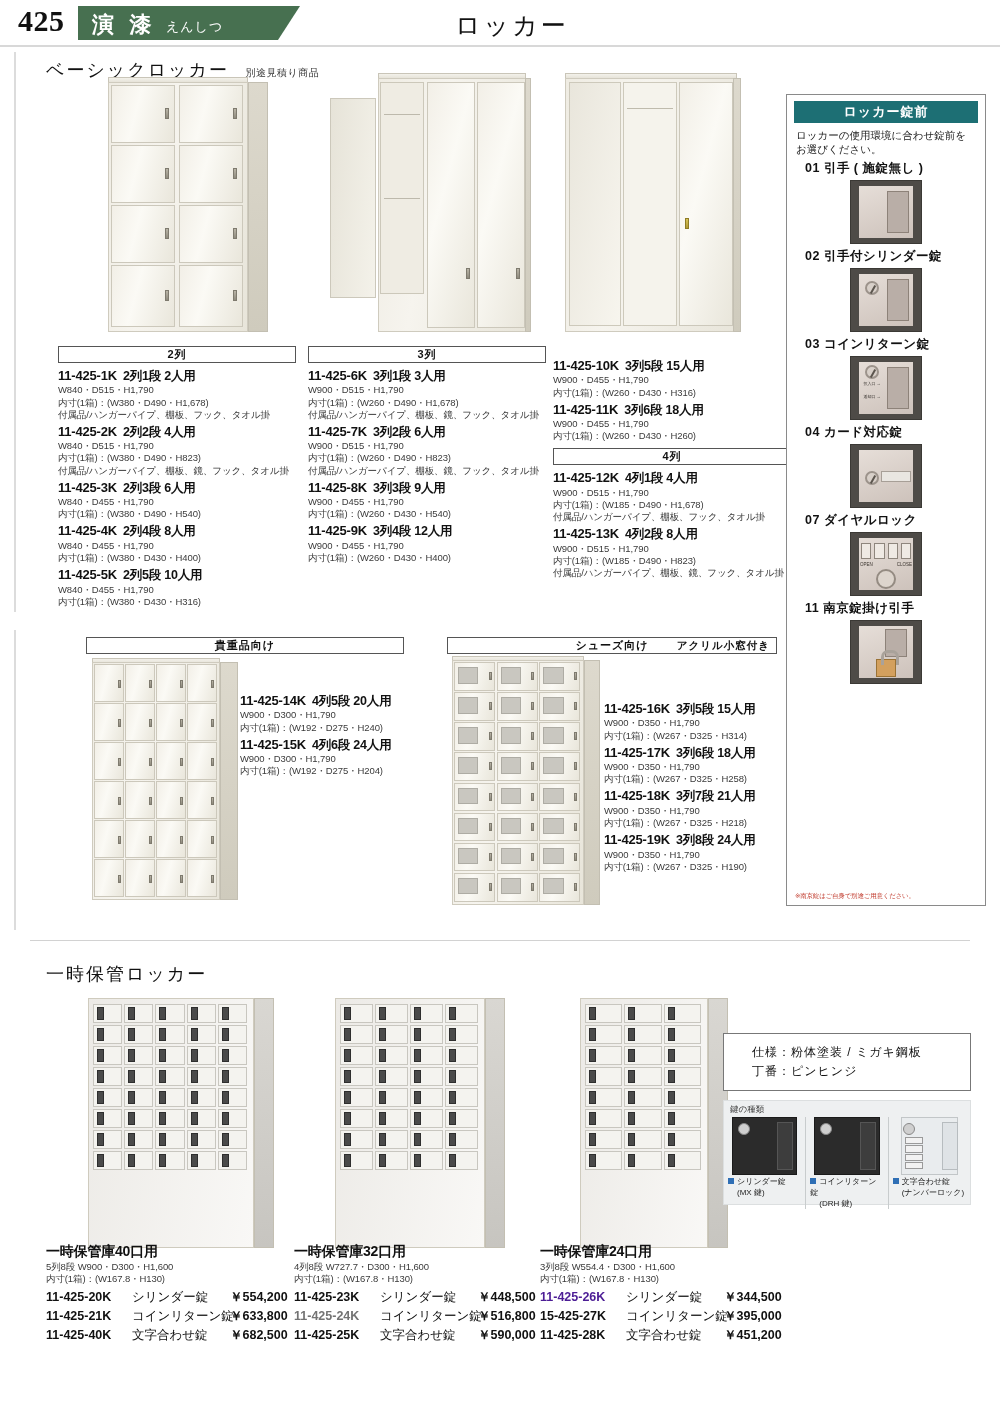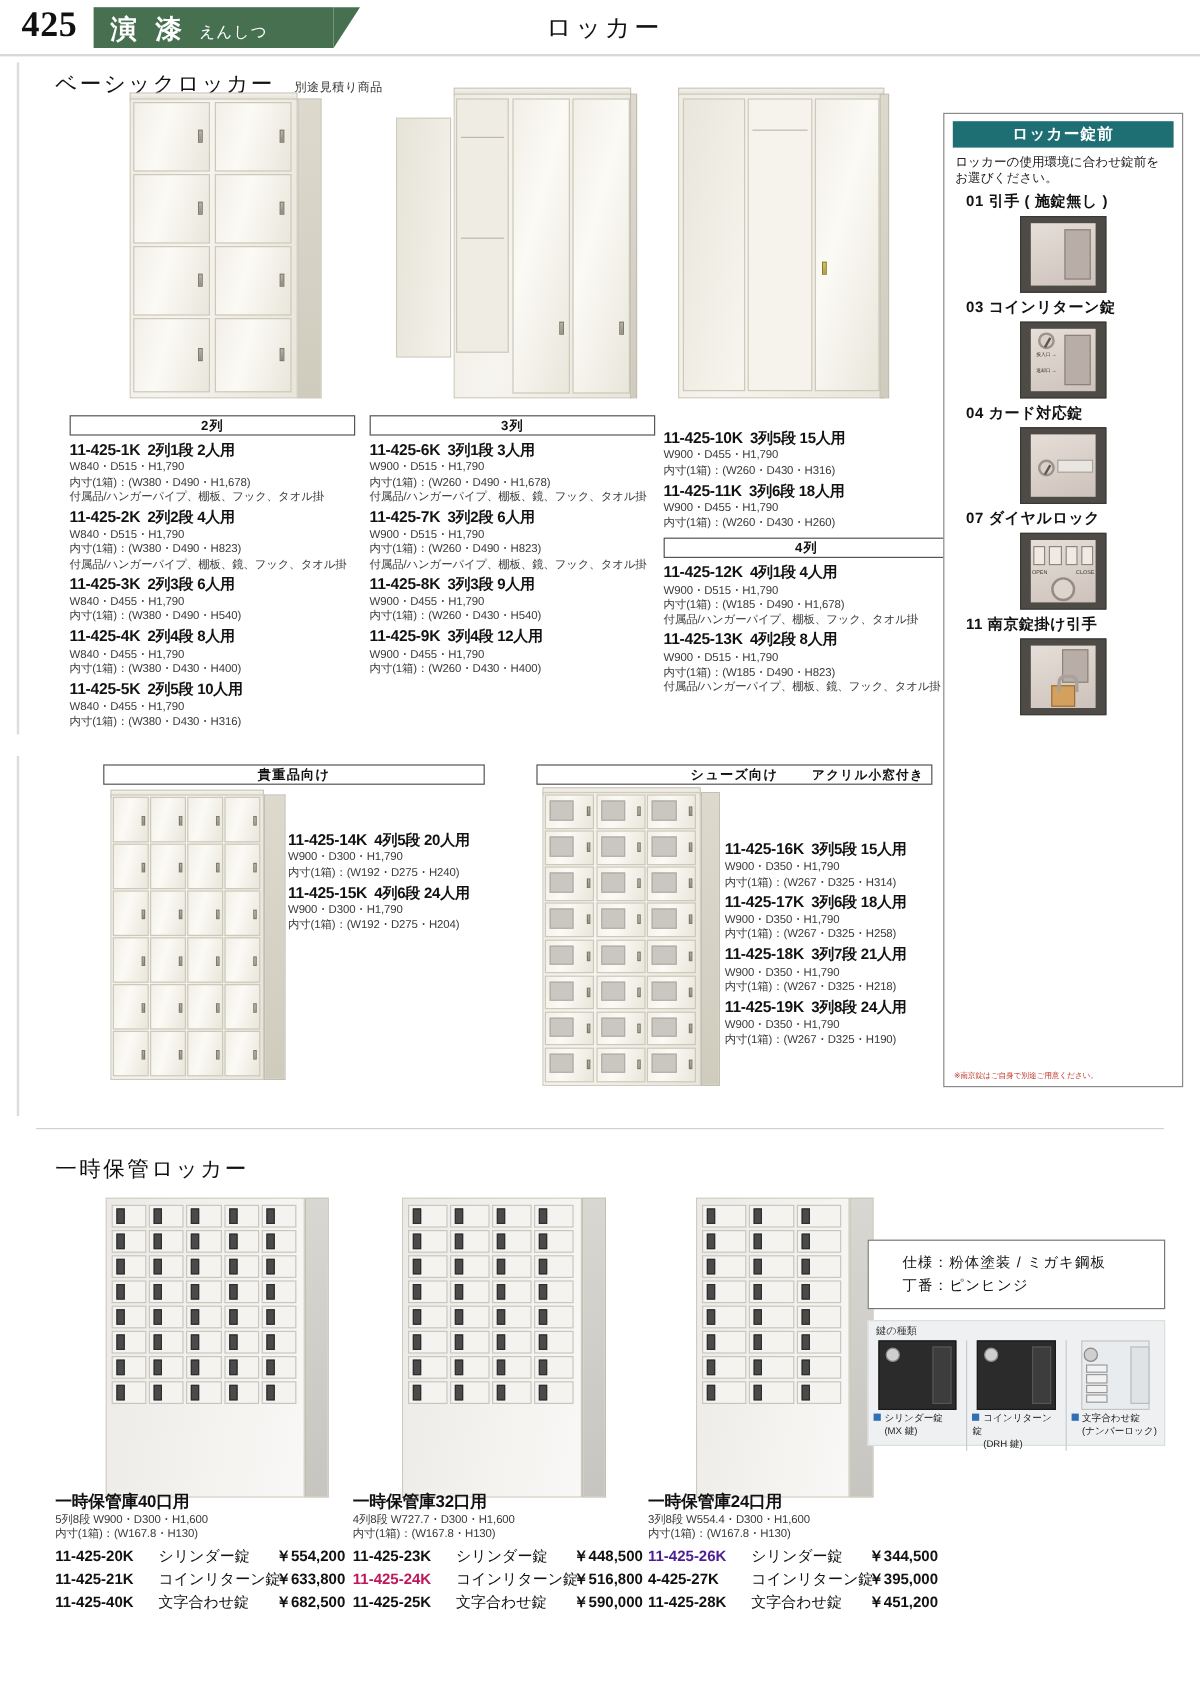--- a/index.html
+++ b/index.html
@@ -33,21 +33,21 @@
     font-size: 22px; font-weight: 700; letter-spacing: 5px;
   }
   .cat-banner .cat-kana {
     position: absolute; left: 88px; top: 12px; color: #fff;
     font-family: "Liberation Serif","DejaVu Serif", serif;
     font-size: 13px; letter-spacing: 1px;
   }
   .header-right {
     position: absolute; left: 455px; top: 9px;
     font-family: "Liberation Serif","DejaVu Serif", serif;
-    font-size: 21px; letter-spacing: 3px; color: #111;
+    font-size: 25px; letter-spacing: 3px; color: #111;
   }
   .header-rule { position: absolute; left: 0; top: 45px; width: 1000px; height: 2px; background: #d8d8d8; }
 
   
   .sec-title {
     font-family: "Liberation Serif","DejaVu Serif", serif;
     font-size: 18px; letter-spacing: 2px; color: #111;
   }
   .sec-note { font-size: 10px; color: #333; letter-spacing: .5px; }
 
@@ -586,20 +586,28 @@
     <div class="lockbox-lead">ロッカーの使用環境に合わせ錠前をお選びください。</div>
     <div id="lock-items">
         <div class="lock-item">
           <div class="lbl">01 引手 ( 施錠無し )</div>
           <div class="lock-photo">
             <div class="face"></div>
             <div class="slot"></div>
           </div>
         </div>
         <div class="lock-item">
+          <div class="lbl">02 引手付シリンダー錠</div>
+          <div class="lock-photo">
+            <div class="face"></div>
+            <div class="slot"></div>
+            <div class="key"></div>
+          </div>
+        </div>
+        <div class="lock-item">
           <div class="lbl">03 コインリターン錠</div>
           <div class="lock-photo">
             <div class="face"></div>
             <div class="slot"></div>
             <div class="key" style="top: 8px;"></div>
             <div class="coinmarks">
               <div style="height:16px"></div>
               <div>投入口 →</div>
               <div style="height:6px"></div>
               <div>返却口 →</div>
@@ -979,21 +987,21 @@
       <div style="font-size: 14px; font-weight: 600; color: rgb(17, 17, 17); letter-spacing: -0.2px;">一時保管庫32口用</div>
       <div class="prod-line">4列8段   W727.7・D300・H1,600</div>
       <div class="prod-line">内寸(1箱)：(W167.8・H130)</div>
       <div style="margin-top: 3px;">
         <div style="display: flex; align-items: baseline; font-size: 12.5px; line-height: 1.5; white-space: nowrap;">
           <span style="width: 86px; font-weight: 700; color: rgb(17, 17, 17);">11-425-23K</span>
           <span style="width: 98px; color: rgb(17, 17, 17);">シリンダー錠</span>
           <span style="color: rgb(17, 17, 17); font-weight: 600;">￥448,500</span>
         </div>
         <div style="display: flex; align-items: baseline; font-size: 12.5px; line-height: 1.5; white-space: nowrap;">
-          <span style="width: 86px; font-weight: 700; color: #be185d;">11-425-24K</span>
+          <span style="width: 86px; font-weight: 700; color: #737373;">11-425-24K</span>
           <span style="width: 98px; color: rgb(17, 17, 17);">コインリターン錠</span>
           <span style="color: rgb(17, 17, 17); font-weight: 600;">￥516,800</span>
         </div>
         <div style="display: flex; align-items: baseline; font-size: 12.5px; line-height: 1.5; white-space: nowrap;">
           <span style="width: 86px; font-weight: 700; color: rgb(17, 17, 17);">11-425-25K</span>
           <span style="width: 98px; color: rgb(17, 17, 17);">文字合わせ錠</span>
           <span style="color: rgb(17, 17, 17); font-weight: 600;">￥590,000</span>
         </div>
       </div>
     </div>
@@ -1001,21 +1009,21 @@
       <div style="font-size: 14px; font-weight: 600; color: rgb(17, 17, 17); letter-spacing: -0.2px;">一時保管庫24口用</div>
       <div class="prod-line">3列8段   W554.4・D300・H1,600</div>
       <div class="prod-line">内寸(1箱)：(W167.8・H130)</div>
       <div style="margin-top: 3px;">
         <div style="display: flex; align-items: baseline; font-size: 12.5px; line-height: 1.5; white-space: nowrap;">
           <span style="width: 86px; font-weight: 700; color: #4c1d95;">11-425-26K</span>
           <span style="width: 98px; color: rgb(17, 17, 17);">シリンダー錠</span>
           <span style="color: rgb(17, 17, 17); font-weight: 600;">￥344,500</span>
         </div>
         <div style="display: flex; align-items: baseline; font-size: 12.5px; line-height: 1.5; white-space: nowrap;">
-          <span style="width: 86px; font-weight: 700; color: rgb(17, 17, 17);">4-425-27K</span>
+          <span style="width: 86px; font-weight: 700; color: rgb(17, 17, 17);">15-425-27K</span>
           <span style="width: 98px; color: rgb(17, 17, 17);">コインリターン錠</span>
           <span style="color: rgb(17, 17, 17); font-weight: 600;">￥395,000</span>
         </div>
         <div style="display: flex; align-items: baseline; font-size: 12.5px; line-height: 1.5; white-space: nowrap;">
           <span style="width: 86px; font-weight: 700; color: rgb(17, 17, 17);">11-425-28K</span>
           <span style="width: 98px; color: rgb(17, 17, 17);">文字合わせ錠</span>
           <span style="color: rgb(17, 17, 17); font-weight: 600;">￥451,200</span>
         </div>
       </div>
     </div>

